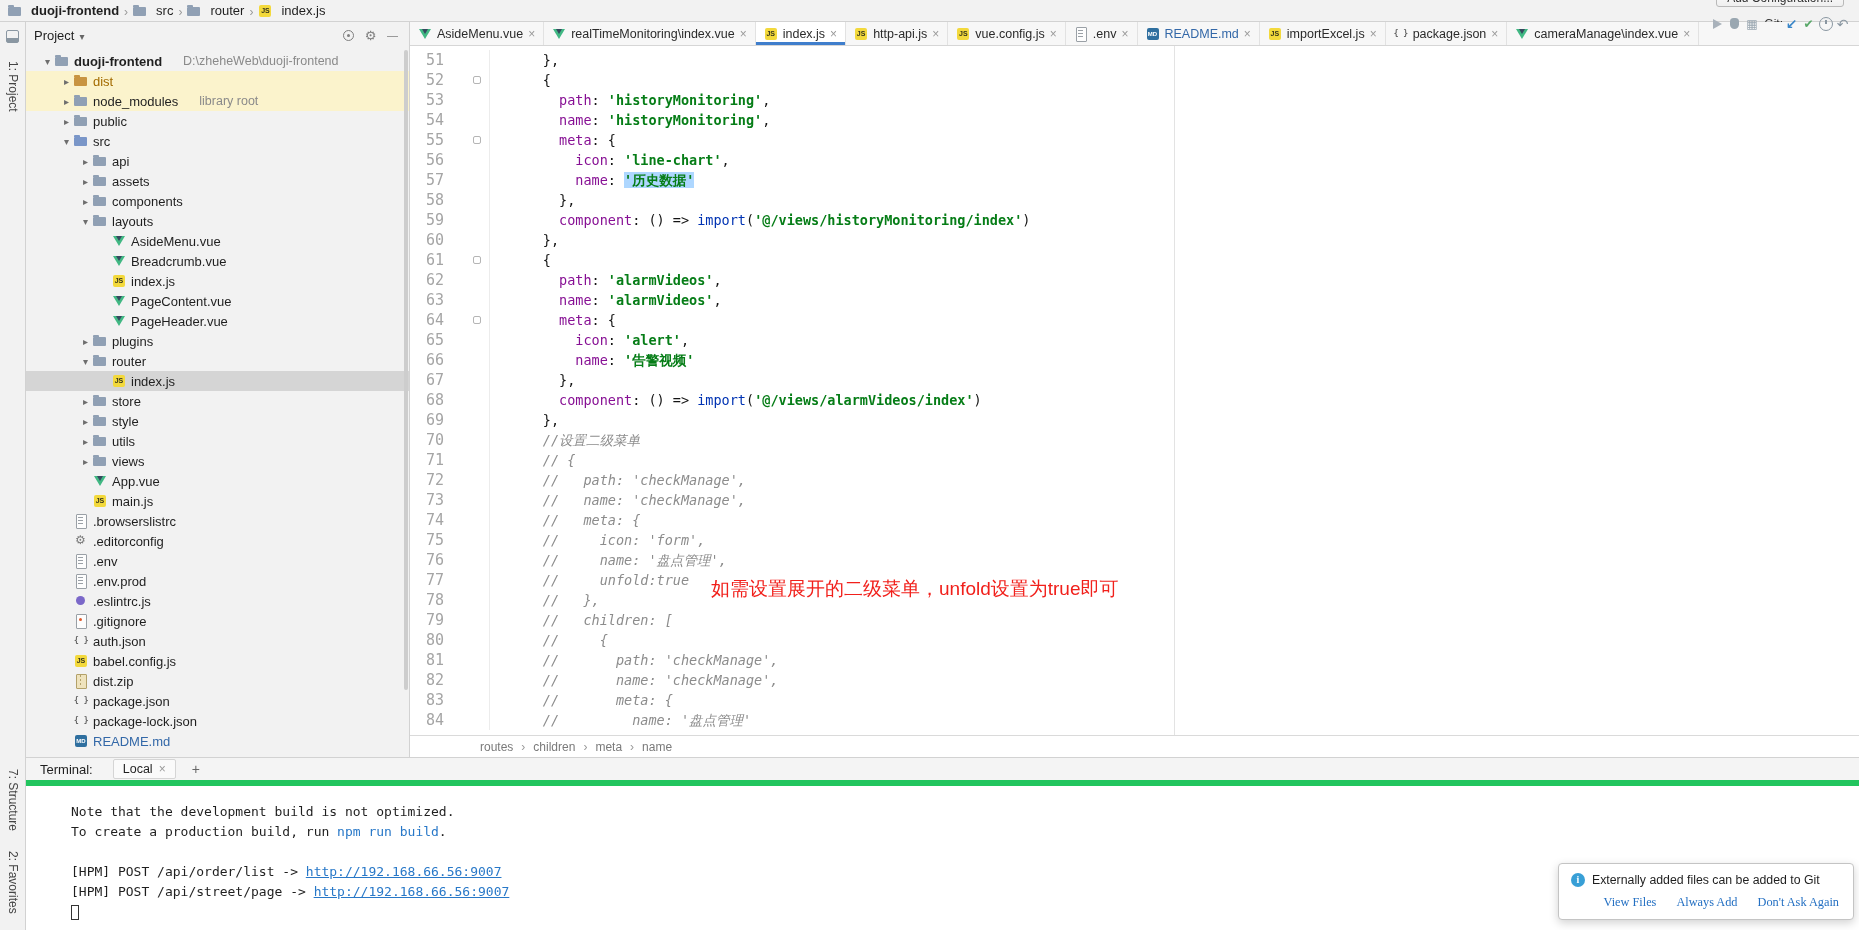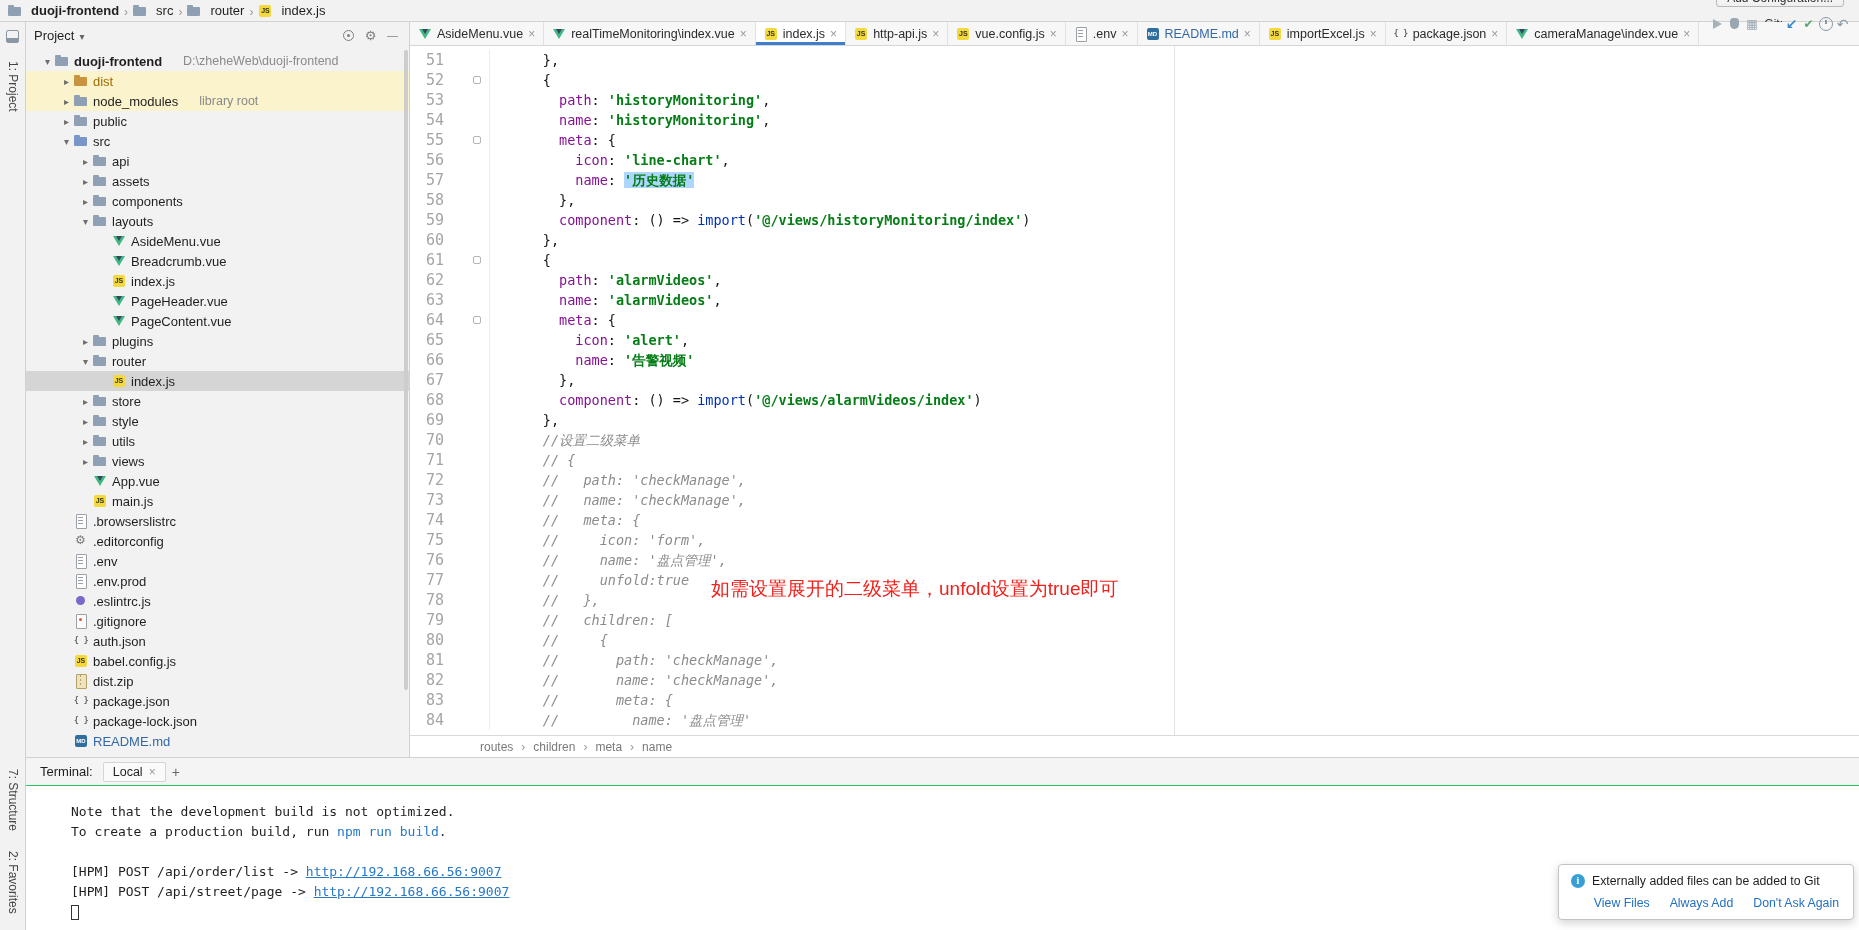--- a/index.html
+++ b/index.html
@@ -102,38 +102,38 @@
   .t-str { color:var(--string-green,#067D17); font-weight:700; }
   .t-strhl { color:var(--string-green,#067D17); font-weight:600; background:#aed7ff; }
   .t-kw { color:var(--keyword-blue,#0033B3); }
   .t-com { color:var(--comment-gray,#8C8C8C); font-style:italic; }
   .annotation { position:absolute; left:301px; top:530px; color:var(--annotation-red,#F1201B); font-size:19px; font-family:"Liberation Sans",sans-serif; white-space:nowrap; z-index:3; }
   .editor-breadcrumbs { height:22px; min-height:22px; border-top:1px solid #dadada; display:flex; align-items:center; padding-left:70px; font-size:12px; color:#7a7a7a; background:#fff; }
   .eb-sep::before { content:"›"; color:#9a9a9a; margin:0 8px; }
 
   
   .terminal { height:173px; min-height:173px; display:flex; flex-direction:column; background:#fff; border-top:1px solid #d2d2d2; }
-  .term-header { height:28px; min-height:28px; display:flex; align-items:center; padding-left:14px; gap:0; font-size:13px; background:#f4f4f4; border-bottom:1px solid #22c55e; }
+  .term-header { height:28px; min-height:28px; display:flex; align-items:center; padding-left:14px; gap:10px; font-size:13px; background:#f4f4f4; border-bottom:6px solid #22c55e; }
   .term-title { margin-right:10px; }
   .term-tab { display:inline-flex; align-items:center; gap:6px; padding:2px 9px; font-size:12.5px; background:#fafafa; border:1px solid #d5d5d5; border-radius:2px; }
   .term-plus::before { content:"+"; color:#666; font-size:14px; margin-left:6px; }
   .term-content { flex:1; background:#fff; font-family:"DejaVu Sans Mono",monospace; font-size:13px; padding:16px 0 0 45px; line-height:20px; }
   .term-line { height:20px; white-space:pre; }
   .tt-pln { color:#1f1f1f; }
   .tt-cmd { color:var(--link-blue,#2878C8); }
   .tt-link { color:var(--link-blue,#2878C8); text-decoration:underline; }
   .term-cursor { display:inline-block; width:8px; height:15px; border:1px solid #333; vertical-align:middle; }
 
   
   .notification { position:absolute; right:5px; bottom:10px; width:296px; background:#fff; border:1px solid #c4c4c4; border-radius:4px; box-shadow:0 3px 10px rgba(0,0,0,.18); padding:9px 12px; z-index:10; }
   .notif-row1 { display:flex; align-items:center; gap:7px; font-size:12.3px; color:#1f1f1f; white-space:nowrap; }
   .info-icon { width:14px; height:14px; min-width:14px; border-radius:50%; background:#389FD6; color:#fff; display:flex; align-items:center; justify-content:center; }
   .info-icon::before { content:"i"; font:bold 10px/10px "Liberation Serif",serif; }
   .notif-actions { display:flex; gap:20px; justify-content:flex-end; margin-top:8px; font-size:12.3px; color:#2470c3; padding-right:2px; }
-  .notif-link { cursor:default; }
+  .notif-link { cursor:default;font-family:Liberation Serif, serif; }
 </style>
 </head>
 <body>
 
 <div class="app">
 
   <header class="topbar">
     <div class="nav-breadcrumbs" id="nav-breadcrumbs">
         <span class="crumb">
           <span class="fic fic-folder"></span>
@@ -252,26 +252,26 @@
                 <span class="tree-label">Breadcrumb.vue</span>
               </div>
               <div class="tree-row" style="padding-left: 71px;">
                 <span class="tree-arrow"></span>
                 <span class="fic fic-js"></span>
                 <span class="tree-label">index.js</span>
               </div>
               <div class="tree-row" style="padding-left: 71px;">
                 <span class="tree-arrow"></span>
                 <span class="fic fic-vue"></span>
+                <span class="tree-label">PageContent.vue</span>
+              </div>
+              <div class="tree-row" style="padding-left: 71px;">
+                <span class="tree-arrow"></span>
+                <span class="fic fic-vue"></span>
                 <span class="tree-label">PageHeader.vue</span>
-              </div>
-              <div class="tree-row" style="padding-left: 71px;">
-                <span class="tree-arrow"></span>
-                <span class="fic fic-vue"></span>
-                <span class="tree-label">PageContent.vue</span>
               </div>
               <div class="tree-row" style="padding-left: 52px;">
                 <span class="tree-arrow">▸</span>
                 <span class="fic fic-folder"></span>
                 <span class="tree-label">plugins</span>
               </div>
               <div class="tree-row" style="padding-left: 52px;">
                 <span class="tree-arrow">▾</span>
                 <span class="fic fic-folder"></span>
                 <span class="tree-label">router</span>

